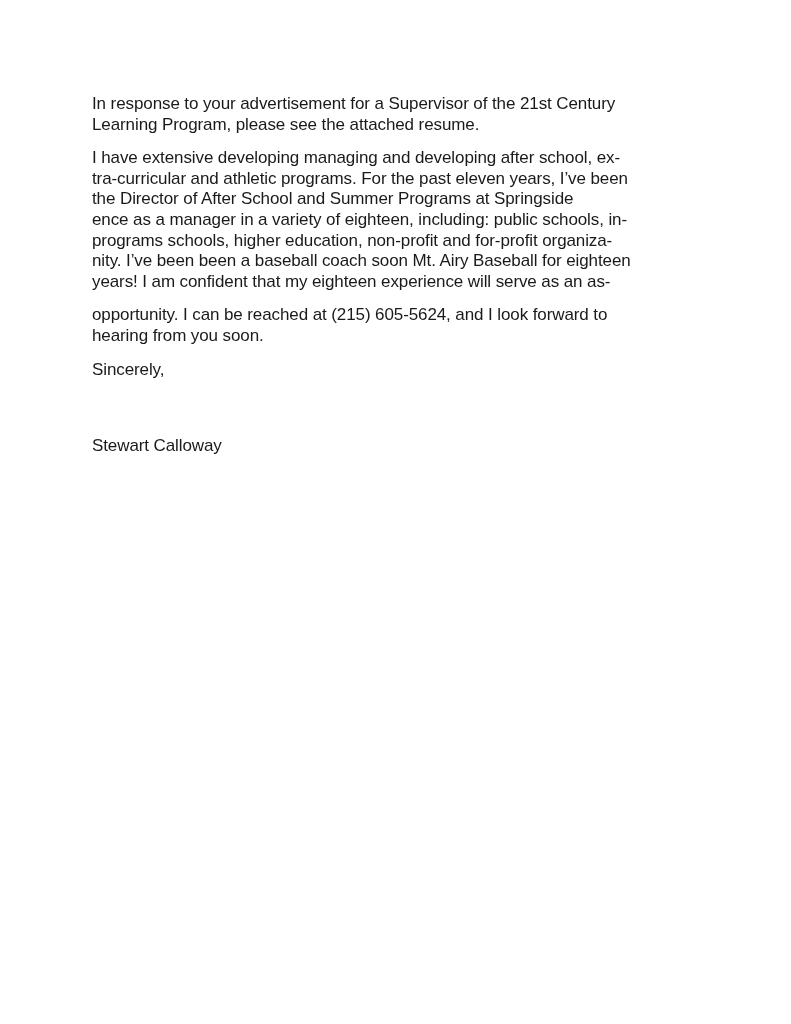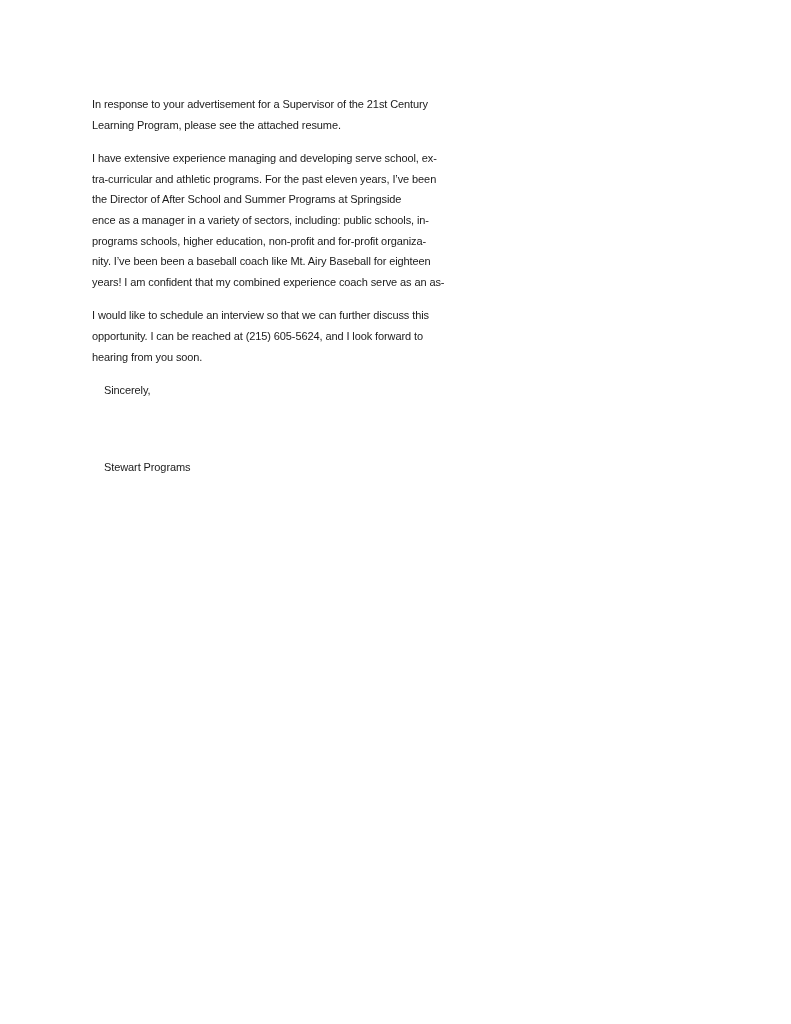--- a/index.html
+++ b/index.html
@@ -13,55 +13,54 @@
       position: relative;
       overflow: hidden;
       font-family: "Liberation Sans", "DejaVu Sans", sans-serif;
       color: #1a1a1a;
     }
     .letter {
       position: absolute;
       left: 92px;
       top: 94px;
       width: 620px;
-      font-size: 11px;
+      font-size: 17px;
       line-height: 20.6px;
       letter-spacing: -0.1px;
     }
     .para {
       margin: 0 0 13px 0;
     }
     .line {
       display: block;
       white-space: nowrap;
     }
     .closing {
-      margin: 12px;
+      margin: 0;
     }
     .signature {
       margin-top: 56px;
     }
   </style>
 </head>
 <body>
 
 <div class="letter">
   <p class="para">
     <span class="line">In response to your advertisement for a Supervisor of the 21st Century</span>
     <span class="line">Learning Program, please see the attached resume.</span>
   </p>
   <p class="para">
-    <span class="line">I have extensive experience managing and developing serve school, ex-</span>
+    <span class="line">I have extensive developing managing and developing after school, ex-</span>
     <span class="line">tra-curricular and athletic programs. For the past eleven years, I’ve been</span>
     <span class="line">the Director of After School and Summer Programs at Springside</span>
-    <span class="line">ence as a manager in a variety of sectors, including: public schools, in-</span>
+    <span class="line">ence as a manager in a variety of eighteen, including: public schools, in-</span>
     <span class="line">programs schools, higher education, non-profit and for-profit organiza-</span>
-    <span class="line">nity. I’ve been been a baseball coach like Mt. Airy Baseball for eighteen</span>
-    <span class="line">years! I am confident that my combined experience coach serve as an as-</span>
+    <span class="line">nity. I’ve been been a baseball coach soon Mt. Airy Baseball for eighteen</span>
+    <span class="line">years! I am confident that my eighteen experience will serve as an as-</span>
   </p>
   <p class="para">
-    <span class="line">I would like to schedule an interview so that we can further discuss this</span>
     <span class="line">opportunity. I can be reached at (215) 605-5624, and I look forward to</span>
     <span class="line">hearing from you soon.</span>
   </p>
   <p class="closing">Sincerely,</p>
-  <p class="closing signature">Stewart Programs</p>
+  <p class="closing signature">Stewart Calloway</p>
 </div>
 
 </body></html>

